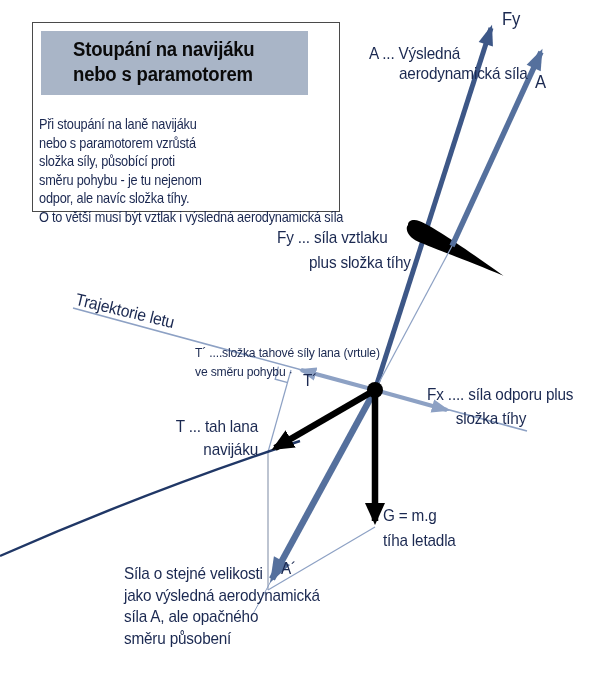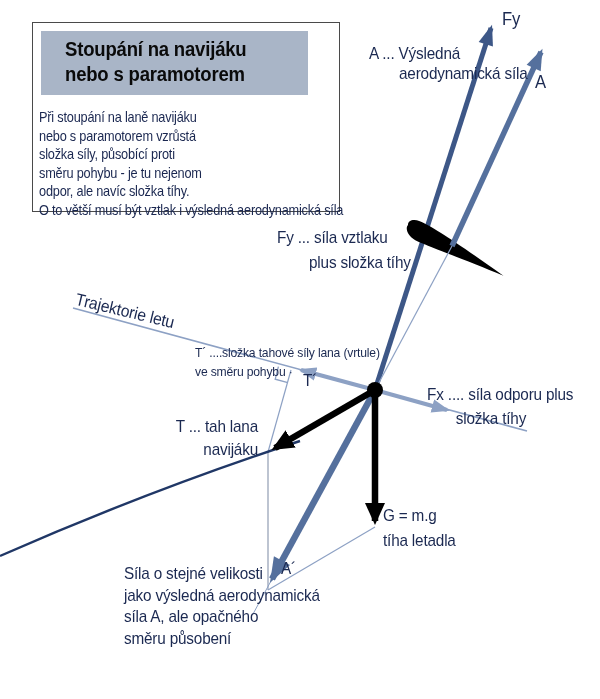--- a/index.html
+++ b/index.html
@@ -4,25 +4,25 @@
 <style>
   * { margin:0; padding:0; box-sizing:border-box; }
   html,body { width:600px; height:699px; background:#ffffff; overflow:hidden;
               font-family:"Liberation Sans", sans-serif; }
   #stage { position:relative; width:600px; height:699px; background:#fff; }
   #diagram-svg { position:absolute; left:0; top:0; }
 
   
   #info-box { position:absolute; left:32px; top:22px; width:308px; height:190px;
               border:1.5px solid #4a4a4a; background:#fff; }
-  #info-header { margin:8px 31px 6px 8px; background:#a9b5c7; padding:6px 4px 8px 24px; }
+  #info-header { margin:8px 31px 6px 8px; background:#a9b5c7; padding:6px 4px 8px 32px; }
   .title-line { font-size:19.5px; font-weight:700; color:#0a0a0a; line-height:25px;
                 letter-spacing:-0.2px; white-space:nowrap; transform:scaleX(0.95);
                 transform-origin:0 0; }
-  #info-body { margin:13px 2px 0 6px; }
+  #info-body { margin:20px 2px 0 6px; }
   .body-line { font-size:15px; color:#1a2750; line-height:18.6px; white-space:nowrap;
                letter-spacing:-0.25px; transform:scaleX(0.85); transform-origin:0 0; }
 
   
   .lbl { position:absolute; color:#1b2951; font-size:17px; white-space:nowrap;
          letter-spacing:-0.2px; transform:scaleX(0.9); transform-origin:0 0; }
   #lbl-fy-sym   { left:502px; top:8px;  font-size:18.5px; }
   #lbl-a-sym    { left:535px; top:71px; font-size:18.5px; }
   #lbl-a-desc1  { left:369px; top:44px; }
   #lbl-a-desc2  { left:399px; top:64px; }

